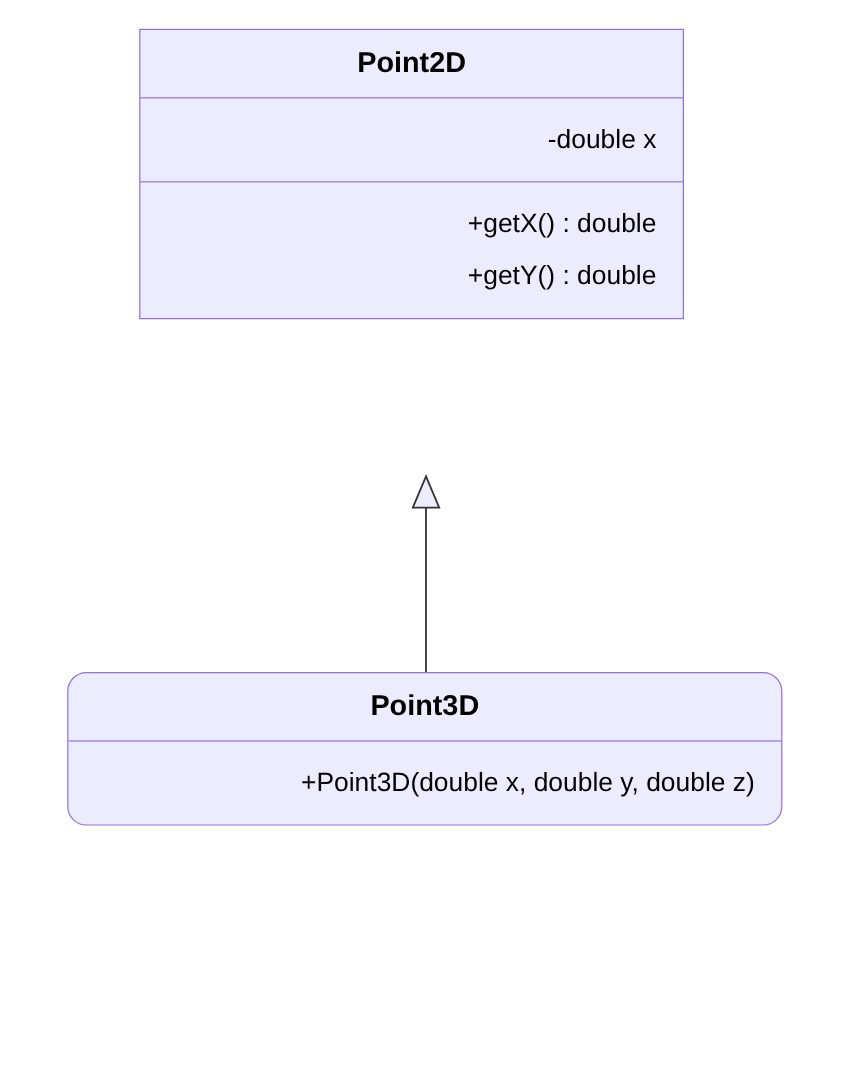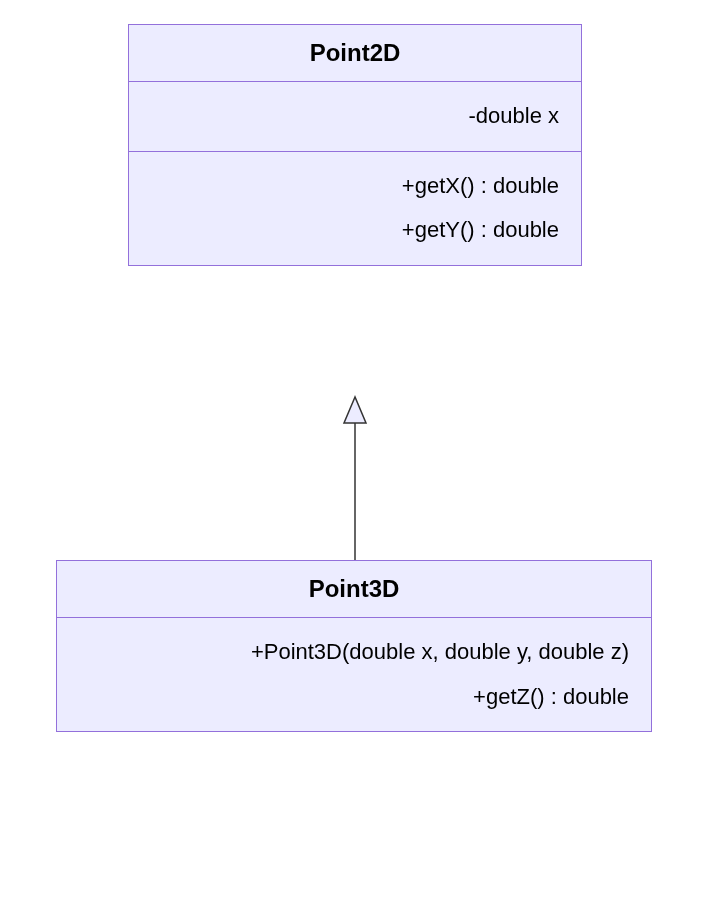--- a/index.html
+++ b/index.html
@@ -49,37 +49,36 @@
     .arrow-svg {
       position: absolute;
       pointer-events: none;
     }
   </style>
 </head>
 <body>
 
 <div class="diagram">
 
-  <div class="class-box" style="left:128px; top:24px; width:454px;">
+  <div class="class-box" style="left:116px; top:24px; width:454px;">
     <div class="class-name">Point2D</div>
     <div class="section">
       <div class="row">-double x</div>
     </div>
     <div class="section">
       <div class="row">+getX() : double</div>
       <div class="row">+getY() : double</div>
     </div>
   </div>
 
   <svg class="arrow-svg" style="left:330px; top:395px; width:50px; height:165px;" viewBox="0 0 50 165">
     <line x1="25" y1="165" x2="25" y2="28" stroke="#333333" stroke-width="1.5"></line>
     <polygon points="25,2 14,28 36,28" fill="#ececff" stroke="#333333" stroke-width="1.5"></polygon>
   </svg>
 
-  <div class="class-box" style="left:56px; top:560px; width:596px;">
+  <div class="class-box" style="left:56px; top:560px; width:596px;border-radius:16px;">
     <div class="class-name">Point3D</div>
     <div class="section">
       <div class="row">+Point3D(double x, double y, double z)</div>
-      <div class="row">+getZ() : double</div>
     </div>
   </div>
 
 </div>
 
 </body></html>

